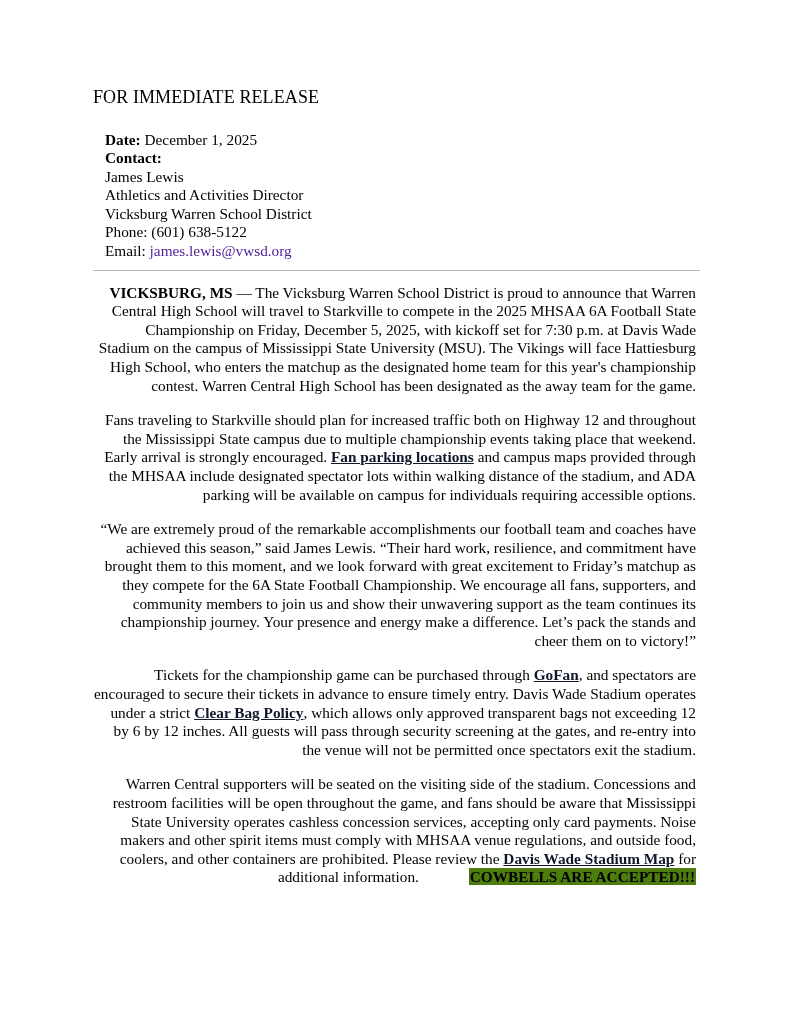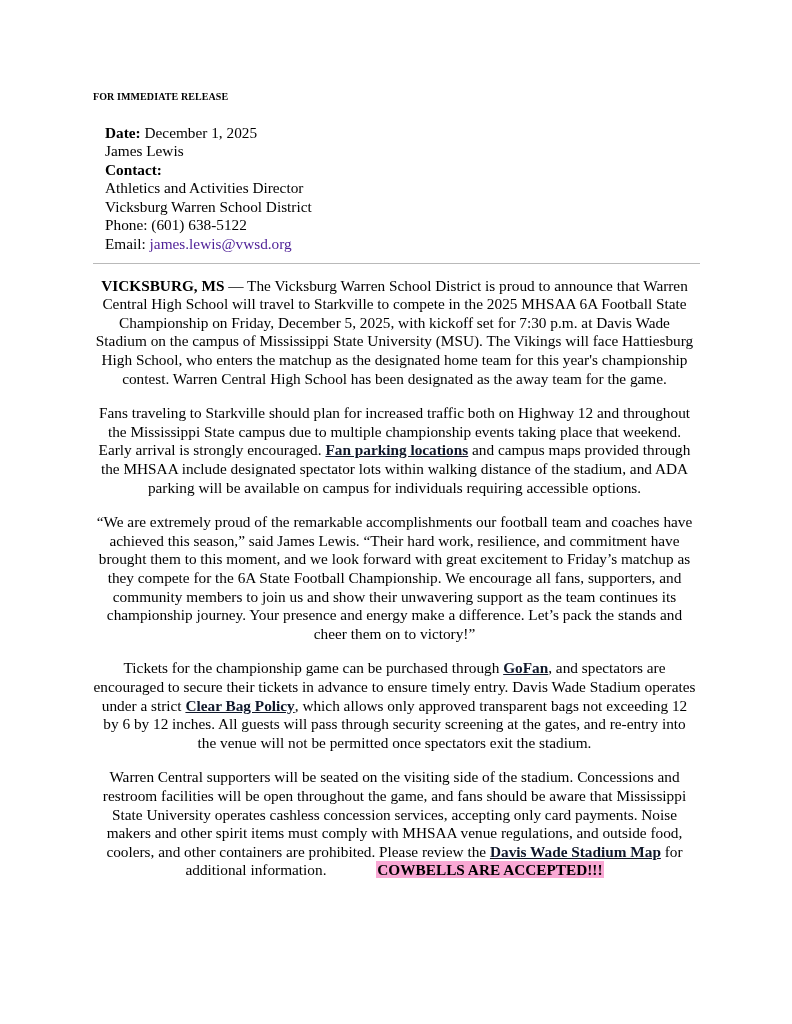--- a/index.html
+++ b/index.html
@@ -21,25 +21,25 @@
     background: #ffffff;
     box-sizing: border-box;
   }
   .content {
     position: absolute;
     left: 93px;
     top: 88px;
     width: 607px;
   }
   .release-heading {
-    font-weight: bold;
-    font-size: 10px;
+    font-weight: normal;
+    font-size: 18px;
     line-height: 18.5px;
     letter-spacing: 0.1px;
-    margin: 0 0 17px 0;
+    margin: 0 0 24px 0;
   }
   .contact-block {
     font-size: 15.3px;
     line-height: 18.6px;
     margin: 0 0 9px 12px;
   }
   .contact-block .lbl {
     font-weight: bold;
   }
   .contact-line {
@@ -59,56 +59,56 @@
   .headline {
     font-weight: bold;
     font-size: 15.3px;
     line-height: 18.6px;
     margin: 0 0 17px 0;
   }
   .para {
     font-size: 15.3px;
     line-height: 18.6px;
     margin: 0 4px 16px 0;
-    text-align: center;
+    text-align: right;
   }
   .para:last-child {
     margin-bottom: 0;
   }
   .b {
     font-weight: bold;
   }
   .doclink {
     color: #0f172a;
     font-weight: bold;
     text-decoration: underline;
   }
   .highlight {
-    background: #f9a8d4;
+    background: #4d7c0f;
     font-weight: bold;
     color: #000000;
     padding: 0 1px;
   }
   .gap-before-cowbell {
     display: inline-block;
     width: 46px;
   }
 </style>
 </head>
 <body>
 
 <div class="page">
   <div class="content">
 
     <div class="release-heading">FOR IMMEDIATE RELEASE</div>
 
     <div class="contact-block">
       <div class="contact-line"><span class="lbl">Date:</span><span> December 1, 2025</span></div>
+      <div class="contact-line lbl">Contact:</div>
       <div class="contact-line">James Lewis</div>
-      <div class="contact-line lbl">Contact:</div>
       <div class="contact-line">Athletics and Activities Director</div>
       <div class="contact-line">Vicksburg Warren School District</div>
       <div class="contact-line">Phone: (601) 638-5122</div>
       <div class="contact-line"><span>Email: </span><a class="email-link" href="#">james.lewis@vwsd.org</a></div>
     </div>
 
     <hr class="divider">
 
 
     <p class="para"><span class="b">VICKSBURG, MS</span><span> — The Vicksburg Warren School District is proud to announce that Warren Central High School will travel to Starkville to compete in the 2025 MHSAA 6A Football State Championship on Friday, December 5, 2025, with kickoff set for 7:30 p.m. at Davis Wade Stadium on the campus of Mississippi State University (MSU). The Vikings will face Hattiesburg High School, who enters the matchup as the designated home team for this year's championship contest. Warren Central High School has been designated as the away team for the game.</span></p>

